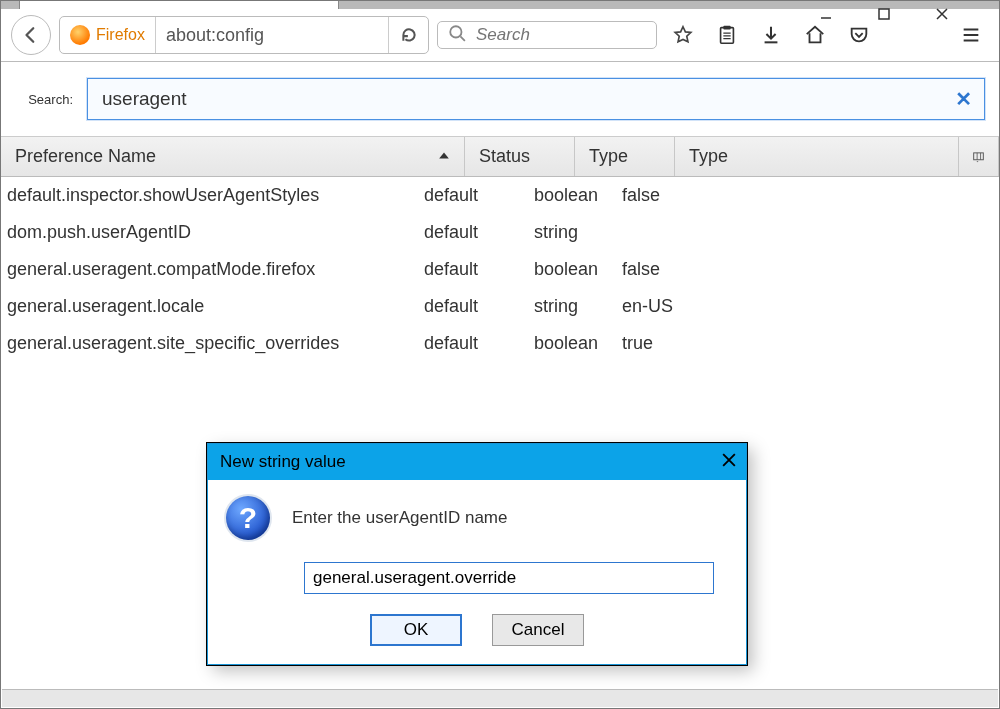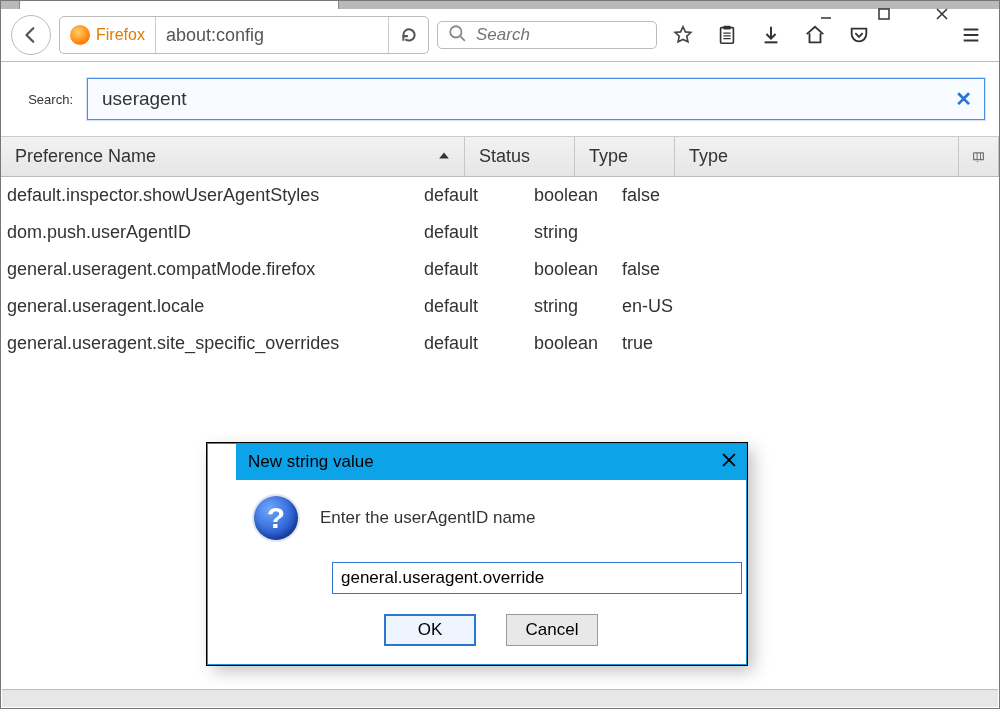--- a/index.html
+++ b/index.html
@@ -129,21 +129,20 @@
   
   
   .dialog {
     position:absolute;
     left:206px; top:442px;
     width:540px;
     border:1px solid #1a95d6;
     box-shadow: 0 0 0 1px #000, 6px 6px 16px rgba(0,0,0,.25);
     background:#fff;
     z-index:100;
-    padding-left:28px;
   }
   .dialog .dlg-title {
     background:#0ca3e8;
     height:36px; display:flex; align-items:center; justify-content:space-between;
     padding:0 10px 0 12px; color:#000; font-size:17px;
   }
   .dlg-title .dlg-close svg{ width:14px; height:14px; }
   .dlg-body { padding:16px 18px 18px 18px; }
   .dlg-row1 { display:flex; align-items:center; gap:22px; margin-bottom:22px; }
   .q-icon {

